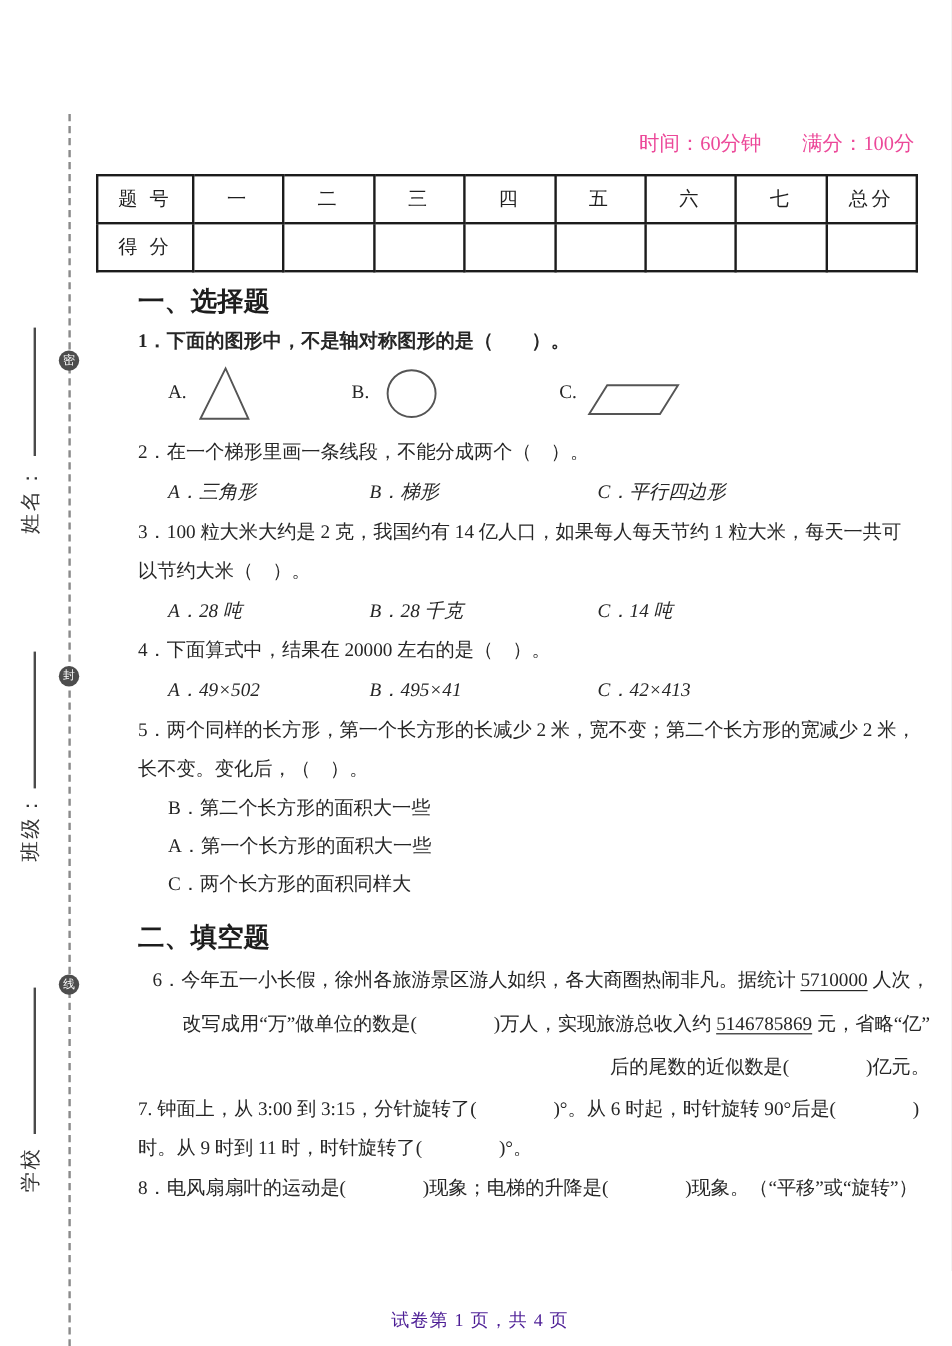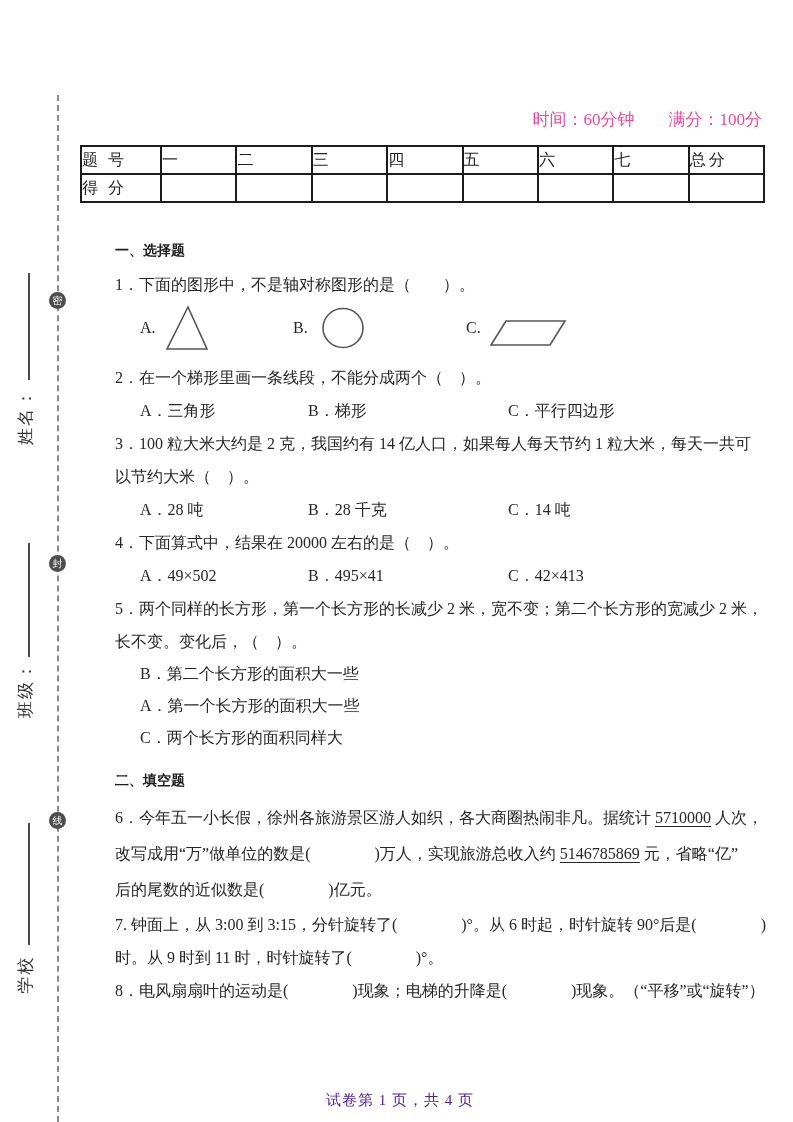--- a/index.html
+++ b/index.html
@@ -43,36 +43,36 @@
     font-size:17px; color:#ec4899; white-space:nowrap;
   }
   .meta .gap { display:inline-block; width:34px; }
 
   
   .score-table {
     position:absolute; left:80px; top:145px; width:685px;
     border-collapse:collapse; table-layout:fixed;
   }
   .score-table td {
-    border:2px solid #1c1c1c; height:28px; 
+    border:2px solid #1c1c1c; height:40px; text-align:center;
     font-size:16px; color:#1f1f1f; letter-spacing:3px;
   }
   .score-table td.first { width:80px; }
 
   
   .content { position:absolute; left:115px; top:238px; width:660px; }
-  .sec-heading { font-size:14px; font-weight:bold; line-height:26px; color:#1d1d1d; white-space:nowrap; }
+  .sec-heading { font-size:22px; font-weight:bold; line-height:26px; color:#1d1d1d; white-space:nowrap; }
   .sec2 { margin-top:14px; }
   .line { font-size:16px; line-height:33px; white-space:nowrap; }
-  .q6 .line { line-height:36px; }
+  .q6 .line { line-height:36px;text-align:right; }
   .q6 { margin-top:6px; }
-  .q1 { margin-top:4px; }
+  .q1 { margin-top:4px;font-weight:bold; }
   .opts { position:relative; height:33px; font-size:16px; line-height:33px; }
-  .opts span { position:absolute; white-space:nowrap; }
-  .opt-a { left:25px; } .opt-b { left:193px; } .opt-c { left:393px;text-align:center; }
+  .opts span { position:absolute; white-space:nowrap;font-style:italic; }
+  .opt-a { left:25px; } .opt-b { left:193px; } .opt-c { left:383px;text-align:center; }
   .opt-line { padding-left:25px; font-size:16px; line-height:32px; white-space:nowrap; }
   .u-num { text-decoration:underline; text-underline-offset:3px; }
 
   
   .shapes { position:relative; height:60px; }
   .shapes .lbl { position:absolute; font-size:16px; top:18px; }
   .lbl-a { left:25px; } .lbl-b { left:178px; } .lbl-c { left:351px; }
   .shape { position:absolute; }
   .shape-triangle { left:48px; top:4px; }
   .shape-circle   { left:206px; top:6px; }

